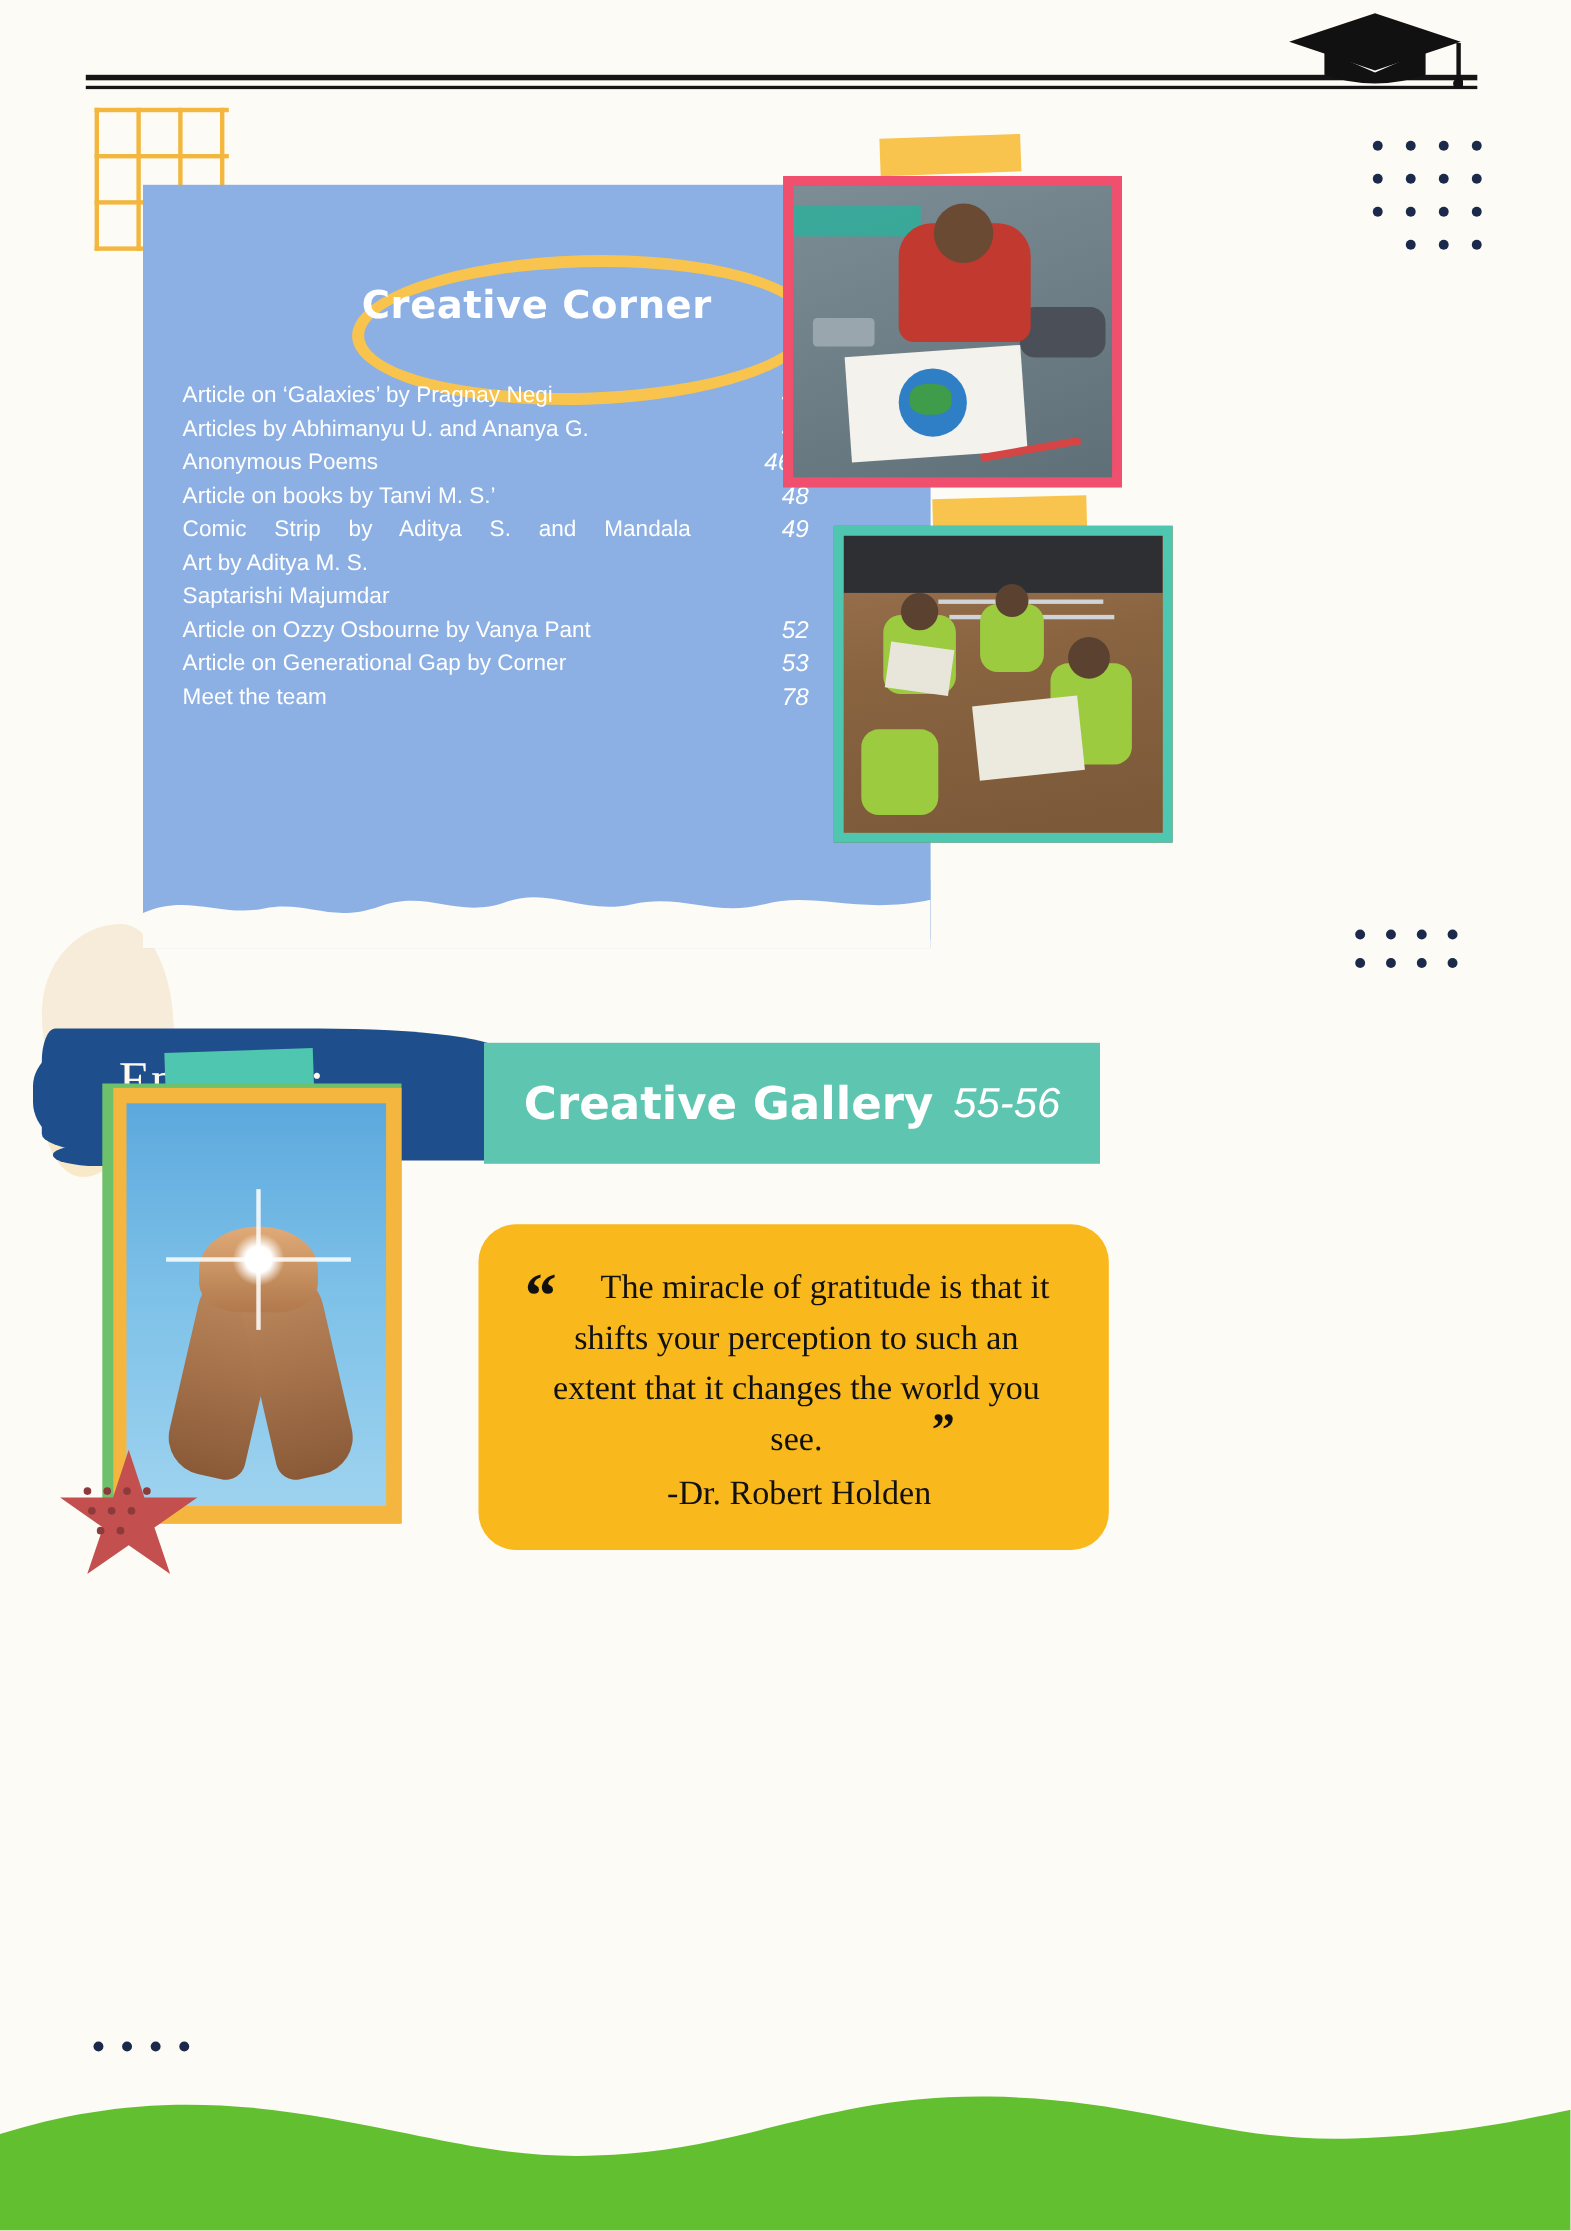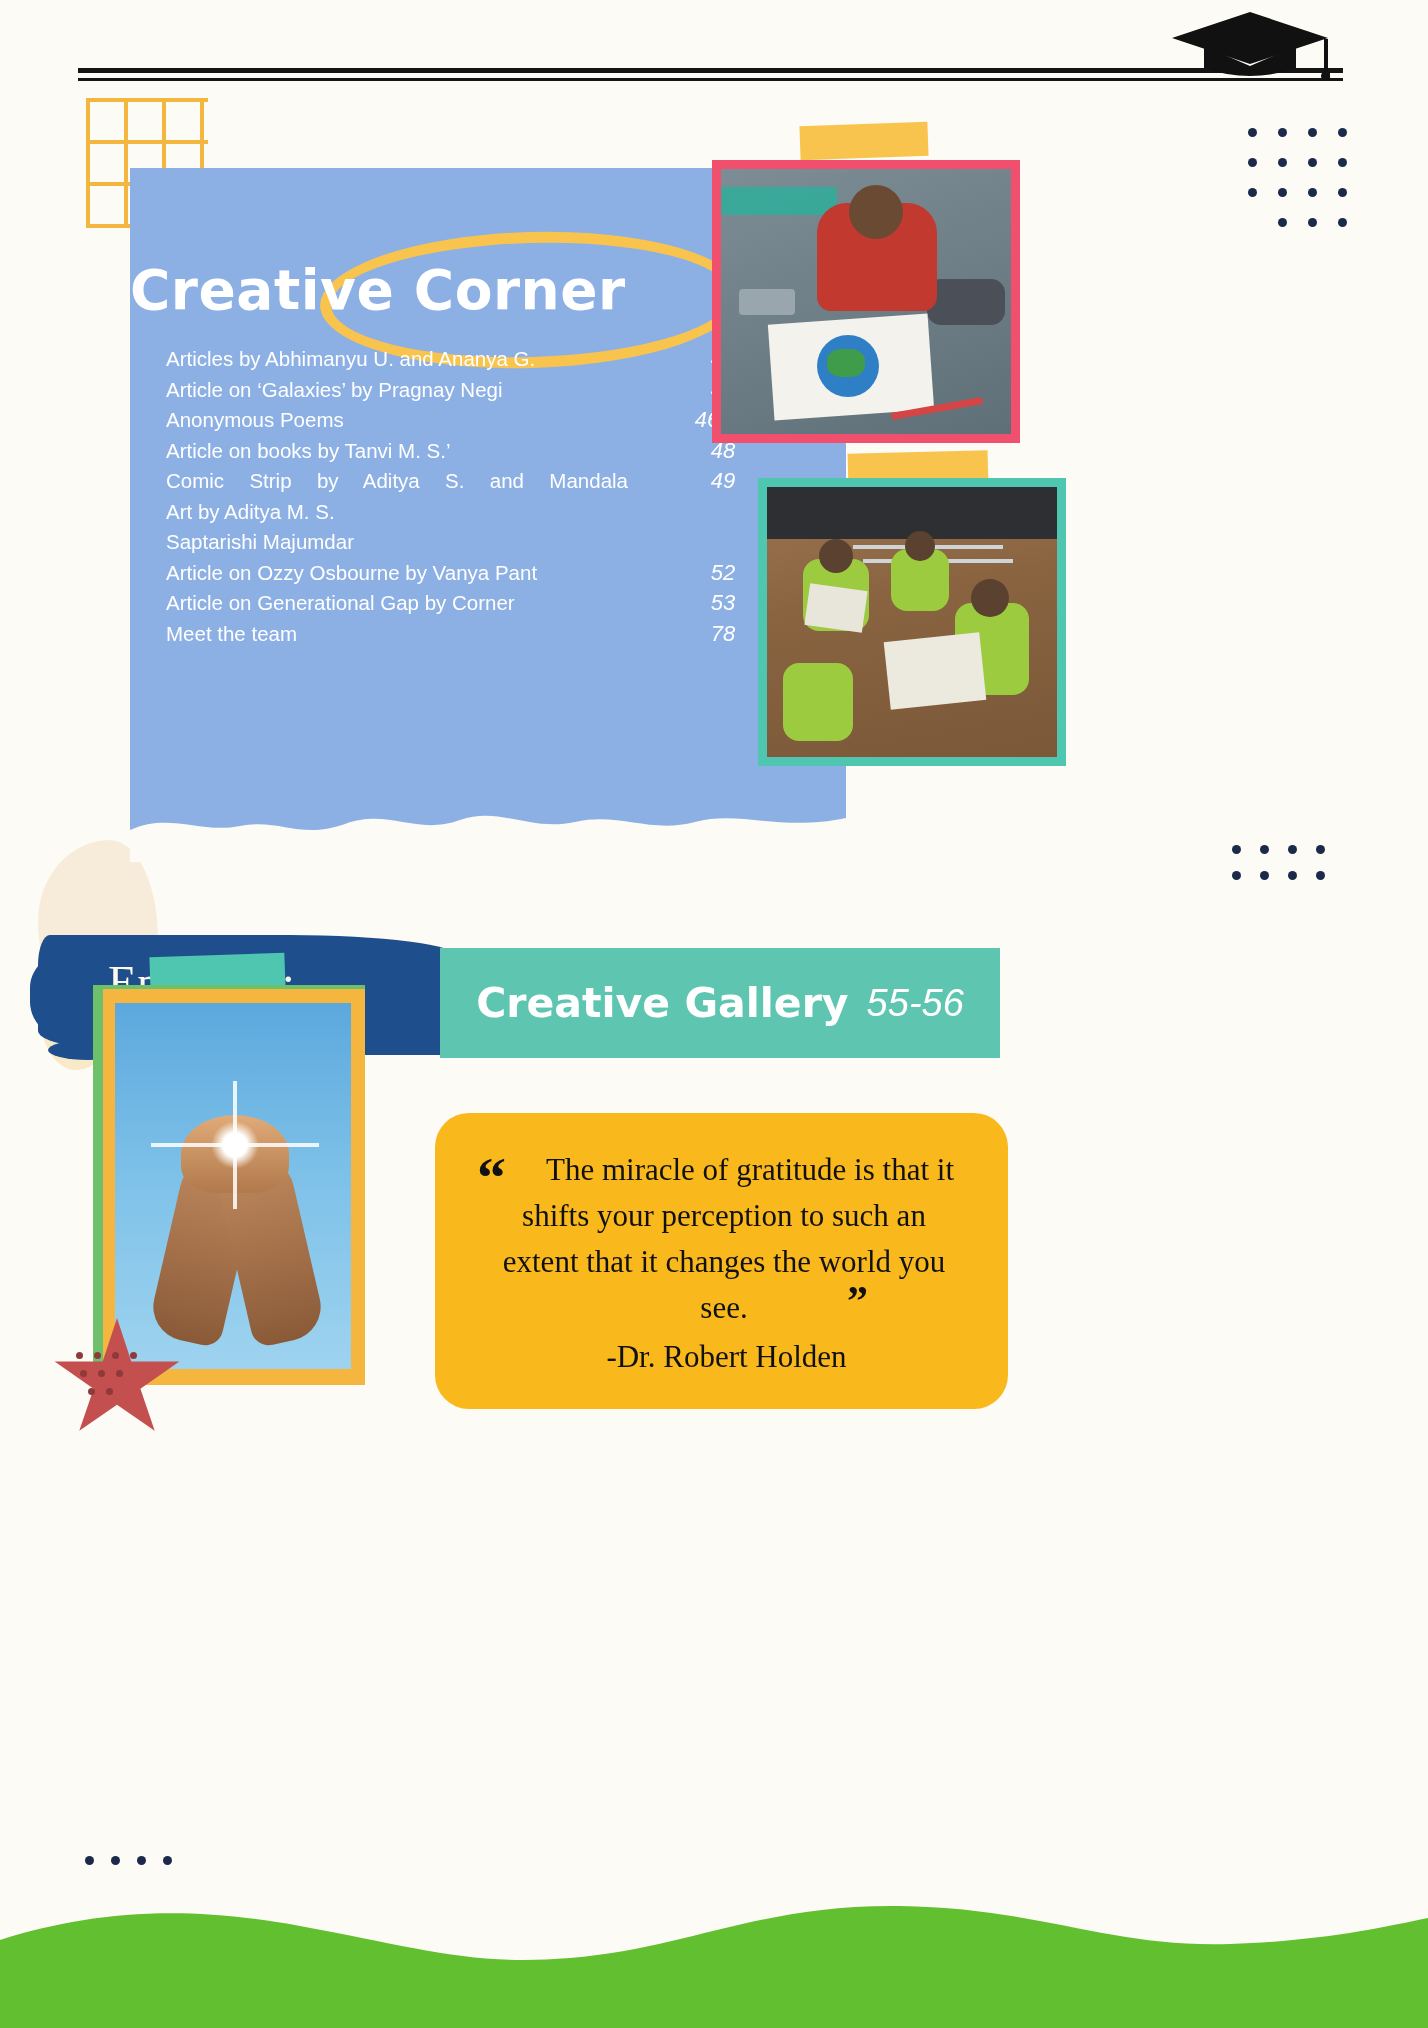--- a/index.html
+++ b/index.html
@@ -43,22 +43,22 @@
   }
   .toc-torn{position:absolute;left:130px;top:800px;width:716px;height:62px;}
 
   .toc-title-wrap{position:absolute;left:0;top:48px;width:716px;height:110px;}
   .toc-ellipse{
     position:absolute;left:190px;top:16px;width:400px;height:114px;
     border:11px solid #f8c44e;border-radius:50%;
     transform:rotate(-1.6deg);
   }
   .toc-title{
-    position:absolute;left:0;top:42px;width:716px;text-align:left;
-    color:#ffffff;font-size:55px;font-weight:bold;letter-spacing:.5px;
+    position:absolute;left:0;top:42px;width:716px;text-align:center;
+    color:#ffffff;font-size:35px;font-weight:bold;letter-spacing:.5px;
     font-family:"DejaVu Sans", sans-serif;
   }
 
   .toc-list{position:absolute;left:18px;top:176px;width:680px;}
   .toc-row{display:flex;align-items:flex-start;color:#fff;font-size:20.5px;line-height:30.5px;
            margin-bottom:0px;}
   .toc-label{width:462px;padding-left:18px;text-align:justify;}
   .toc-label.j{text-align-last:justify;}
   .toc-num{width:190px;text-align:center;font-style:italic;font-size:22px;}
   .toc-num.blank{visibility:hidden;}
@@ -214,26 +214,26 @@
   <div class="cream-blob2"></div>
 
   <div class="toc-panel">
     <div class="toc-title-wrap">
       <div class="toc-ellipse"></div>
       <div class="toc-title">Creative Corner</div>
     </div>
 
     <div class="toc-list">
       <div class="toc-row">
+        <div class="toc-label">Article on ‘Galaxies’ by Pragnay Negi</div>
+        <div class="toc-num">45</div>
+      </div>
+      <div class="toc-row">
         <div class="toc-label">Articles by Abhimanyu U. and Ananya G.</div>
         <div class="toc-num">44</div>
-      </div>
-      <div class="toc-row">
-        <div class="toc-label">Article on ‘Galaxies’ by Pragnay Negi</div>
-        <div class="toc-num">45</div>
       </div>
       <div class="toc-row">
         <div class="toc-label">Anonymous Poems</div>
         <div class="toc-num">46-47</div>
       </div>
       <div class="toc-row">
         <div class="toc-label">Article on books by Tanvi M. S.’</div>
         <div class="toc-num">48</div>
       </div>
       <div class="toc-row">

